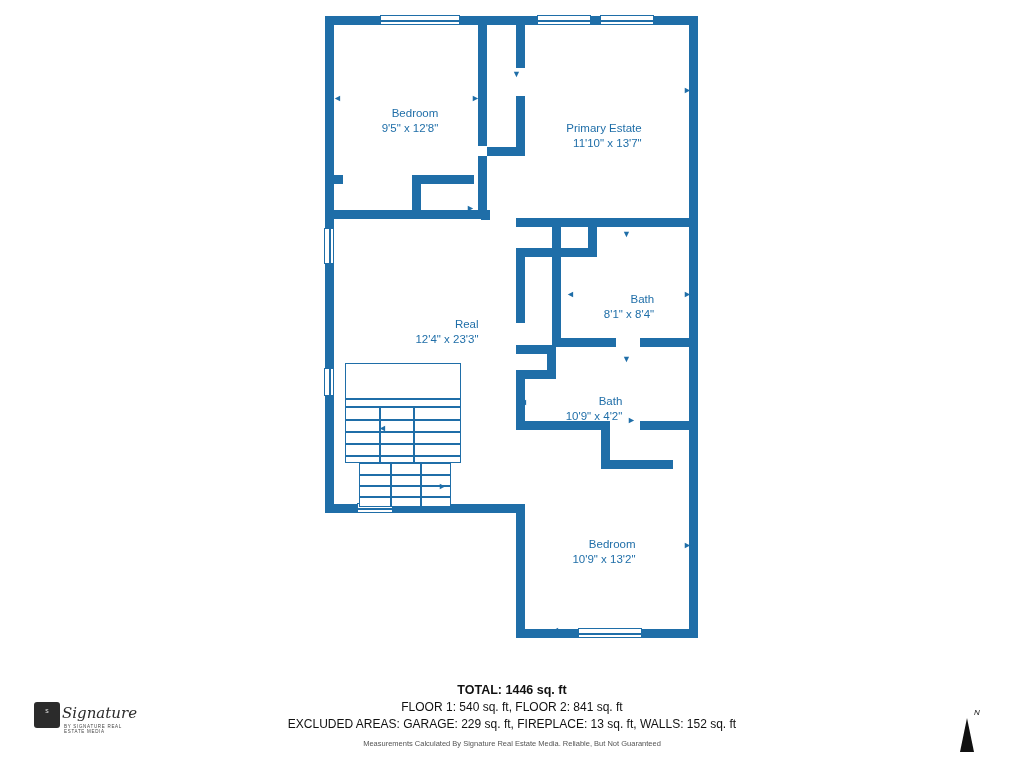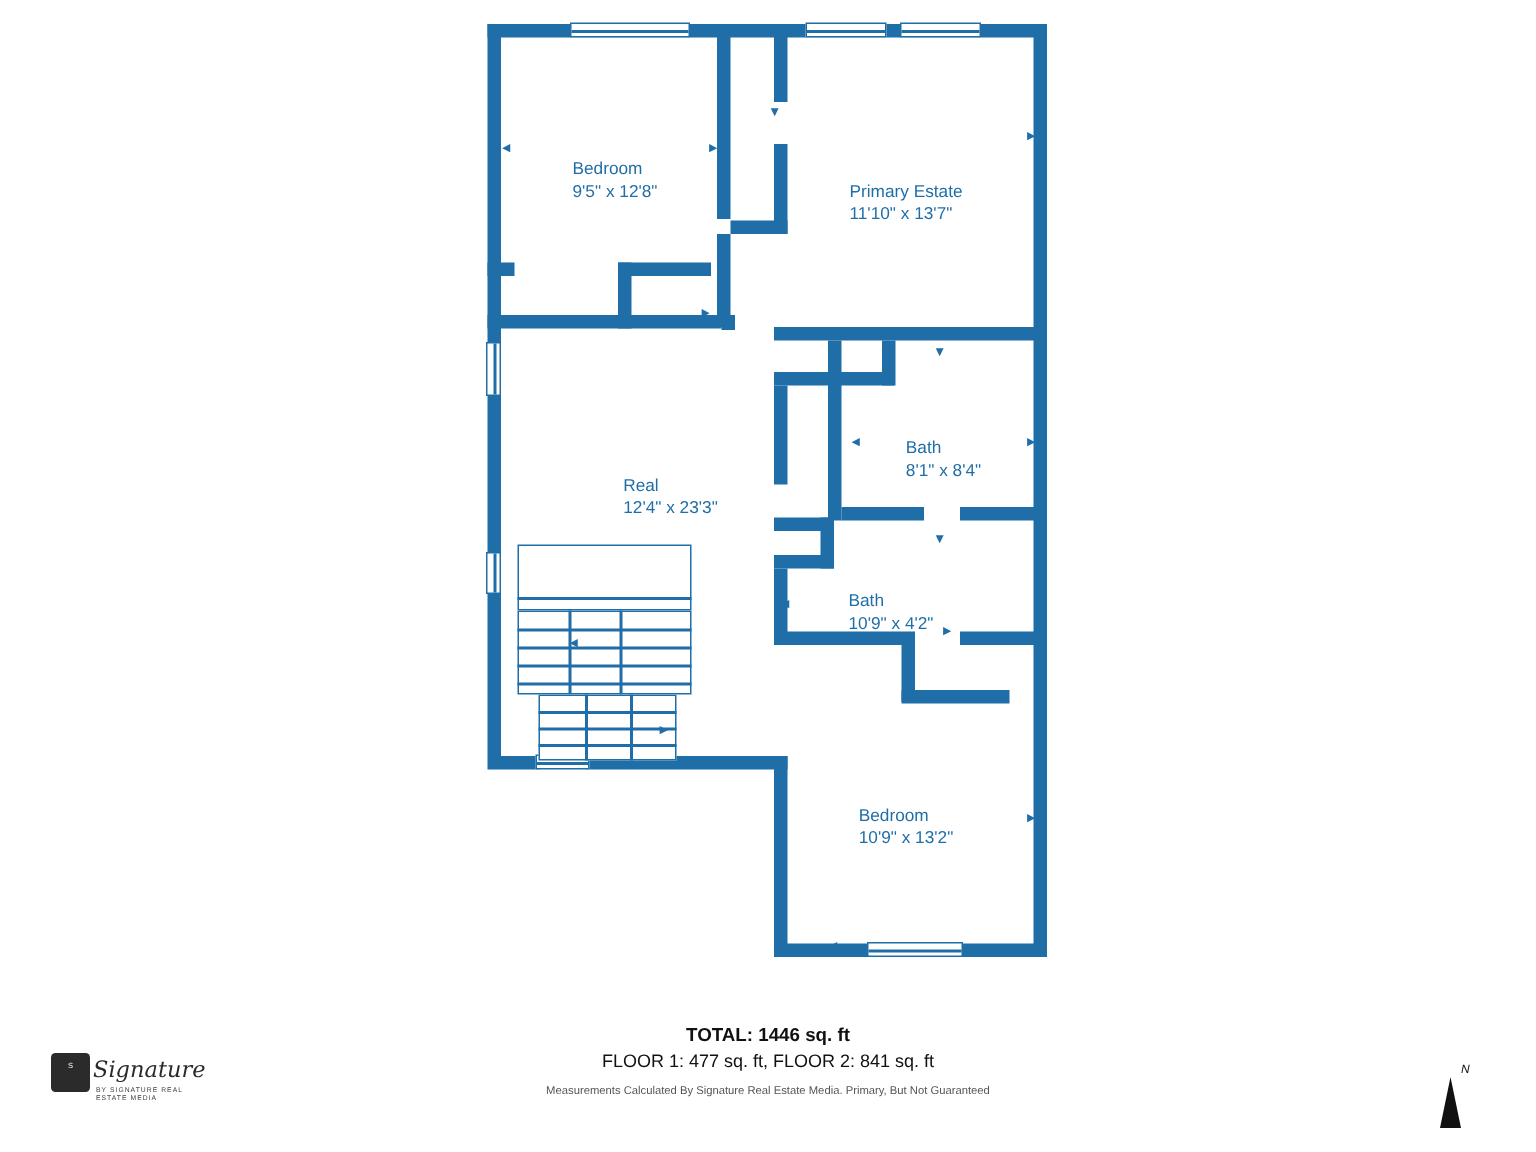--- a/index.html
+++ b/index.html
@@ -20,21 +20,21 @@
     top: 0;
     width: 1024px;
     height: 768px;
   }
   .wall {
     position: absolute;
     background: #1f6ea8;
   }
   .room-label {
     position: absolute;
-    text-align: left;
+    text-align: right;
     color: #1f6ea8;
     font-size: 11.5px;
     line-height: 15px;
     white-space: nowrap;
     transform: translateX(-50%);
   }
   .room-label .name { font-size: 11.5px; }
   .room-label .dim { font-size: 11.5px; }
 
   .window {
@@ -290,22 +290,23 @@
   </div>
   <div class="room-label" style="left:604px; top:537px;">
     <div class="name">Bedroom</div>
     <div class="dim">10'9" x 13'2"</div>
   </div>
 
 </div>
 
 <div id="footer">
   <div class="total">TOTAL: 1446 sq. ft</div>
-  <div class="floors">FLOOR 1: 477 sq. ft, FLOOR 2: 841 sq. ft</div>
-  <div class="disclaimer">Measurements Calculated By Signature Real Estate Media. Primary, But Not Guaranteed</div>
+  <div class="floors">FLOOR 1: 540 sq. ft, FLOOR 2: 841 sq. ft</div>
+  <div class="excluded">EXCLUDED AREAS: GARAGE: 229 sq. ft, FIREPLACE: 13 sq. ft, WALLS: 152 sq. ft</div>
+  <div class="disclaimer">Measurements Calculated By Signature Real Estate Media. Reliable, But Not Guaranteed</div>
 </div>
 
 <div id="logo">
   <div class="mark">S</div>
   <div class="word">Signature</div>
   <div class="sub">BY SIGNATURE REAL ESTATE MEDIA</div>
 </div>
 
 <div id="compass">
   <div class="n">N</div>

